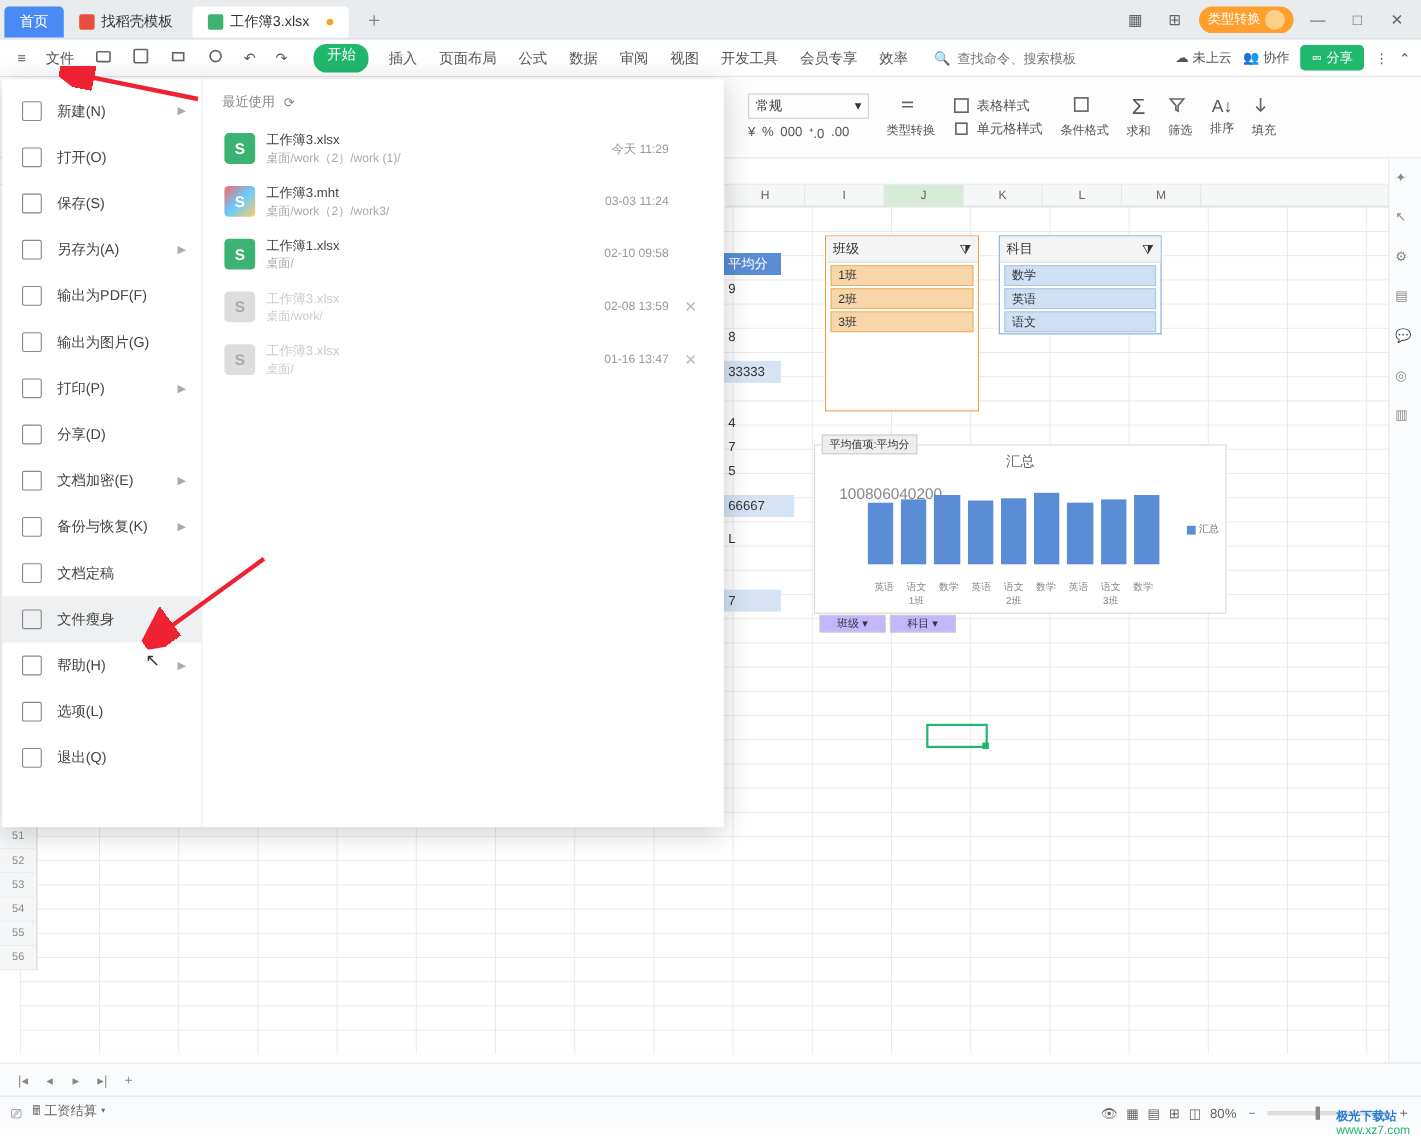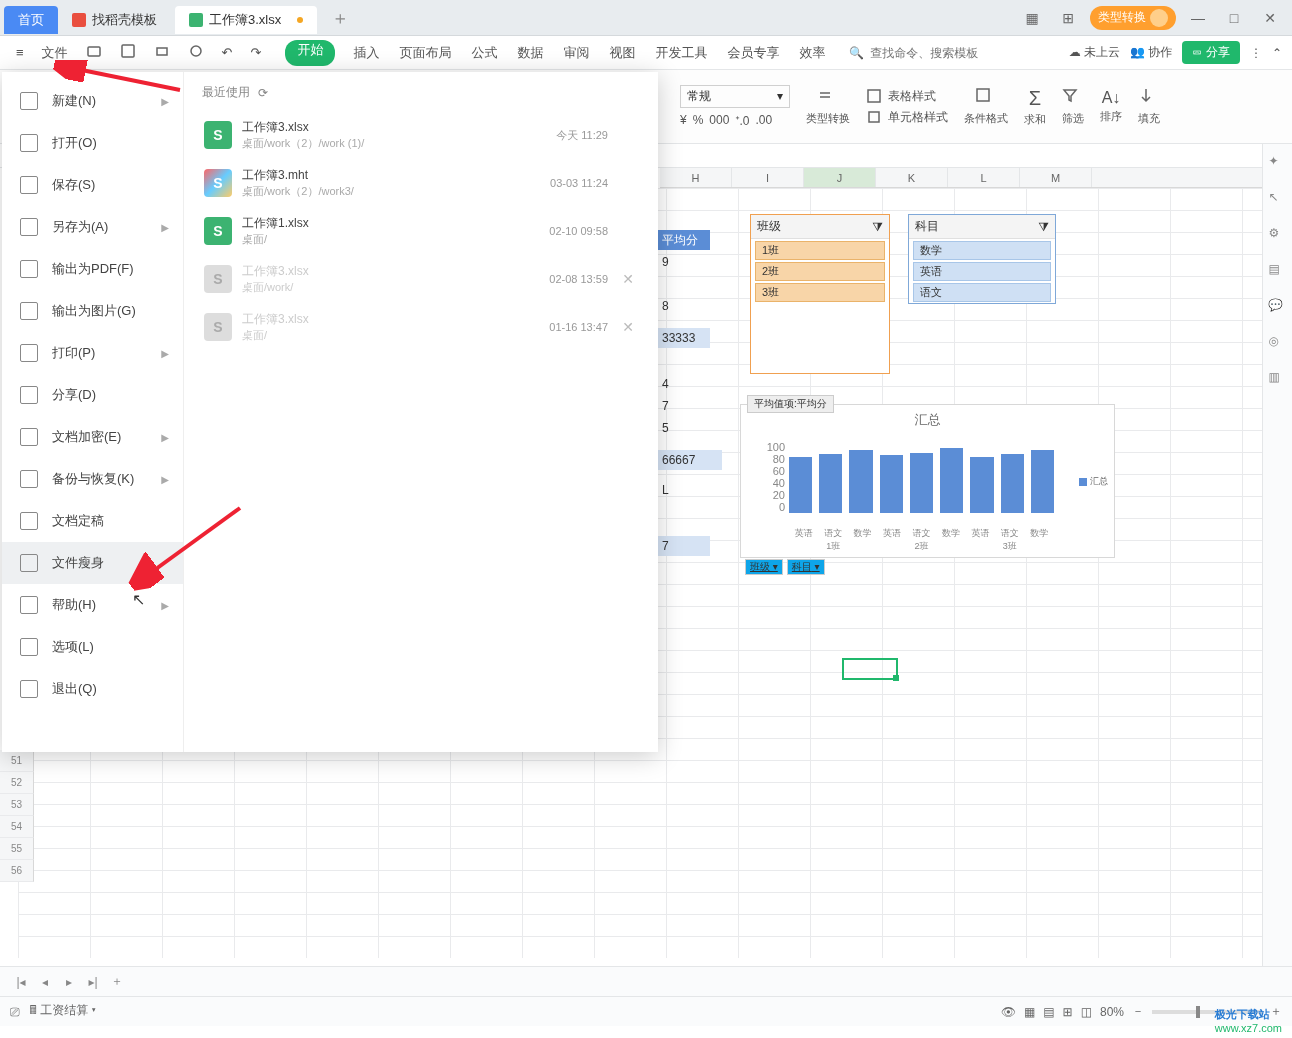--- a/index.html
+++ b/index.html
@@ -62,29 +62,29 @@
 .slicer-hdr { background:#f4f4f4; padding:3px 6px; font-size:12px; display:flex; justify-content:space-between; align-items:center; border-bottom:1px solid #e0e0e0; }
 .slicer-item { margin:2px 4px; background:#f8d5a8; border:1px solid #eab36a; padding:1px 6px; font-size:11px; }
 .slicer.blue .slicer-item { background:#cfe0f4; border-color:#a8c6e8; }
 
 
 .chart-box { position:absolute; left:740px; top:216px; width:375px; height:154px; background:#fff; border:1px solid #d8d8d8; }
 .chart-tag { position:absolute; left:6px; top:-10px; background:#eee; border:1px solid #ccc; font-size:10px; padding:1px 6px; }
 .chart-title { text-align:center; font-size:13px; color:#666; margin-top:6px; }
 .bars { position:absolute; left:48px; bottom:44px; right:60px; top:36px; display:flex; align-items:flex-end; gap:7px; }
 .bar { flex:1; background:#5b8dd6; }
-.yaxis { position:absolute; left:22px; top:36px; bottom:44px; display:flex; flex-direction:column; justify-content:space-between; font-size:11px; color:#888; text-align:right; width:22px; }
+.yaxis { position:absolute; left:22px; top:36px; bottom:44px; display:flex; flex-direction:row; justify-content:space-between; font-size:14px; color:#888; text-align:right; width:22px; }
 .xaxis { position:absolute; left:48px; right:60px; bottom:4px; display:flex; font-size:9px; color:#888; }
 .xgrp { flex:1; text-align:center; }
 .xaxis .sub { display:flex; }
 .xaxis .sub div { flex:1; }
 .legend { position:absolute; right:6px; top:70px; font-size:9px; color:#666; display:flex; align-items:center; gap:3px; }
 .leg-sw { width:8px; height:8px; background:#5b8dd6; }
 .chart-filters { position:absolute; left:4px; bottom:-18px; display:flex; gap:4px; }
-.cf { background:#0ea5e9; border:1px solid #ccc; font-size:10px; padding:0 4px;text-decoration:underline; }
+.cf { background:#c4b5fd; border:1px solid #ccc; font-size:10px; padding:0 15px; }
 
 .selcell { position:absolute; border:2px solid #20b86c; width:56px; height:22px; left:842px; top:470px; }
 .selcell::after { content:""; position:absolute; right:-3px; bottom:-3px; width:6px; height:6px; background:#20b86c; }
 
 
 .filemenu { position:absolute; left:2px; top:72px; width:656px; height:680px; background:#fff; box-shadow:0 4px 24px rgba(0,0,0,.2); display:flex; z-index:100; }
 .fm-left { width:182px; border-right:1px solid #eee; padding:8px 0; }
 .fm-item { height:42px; display:flex; align-items:center; padding:0 18px; gap:14px; font-size:13px; color:#444; position:relative; }
 .fm-item.selected { background:#eef0f2; }
 .fm-item .arrow { position:absolute; right:14px; color:#aaa; font-size:10px; }

